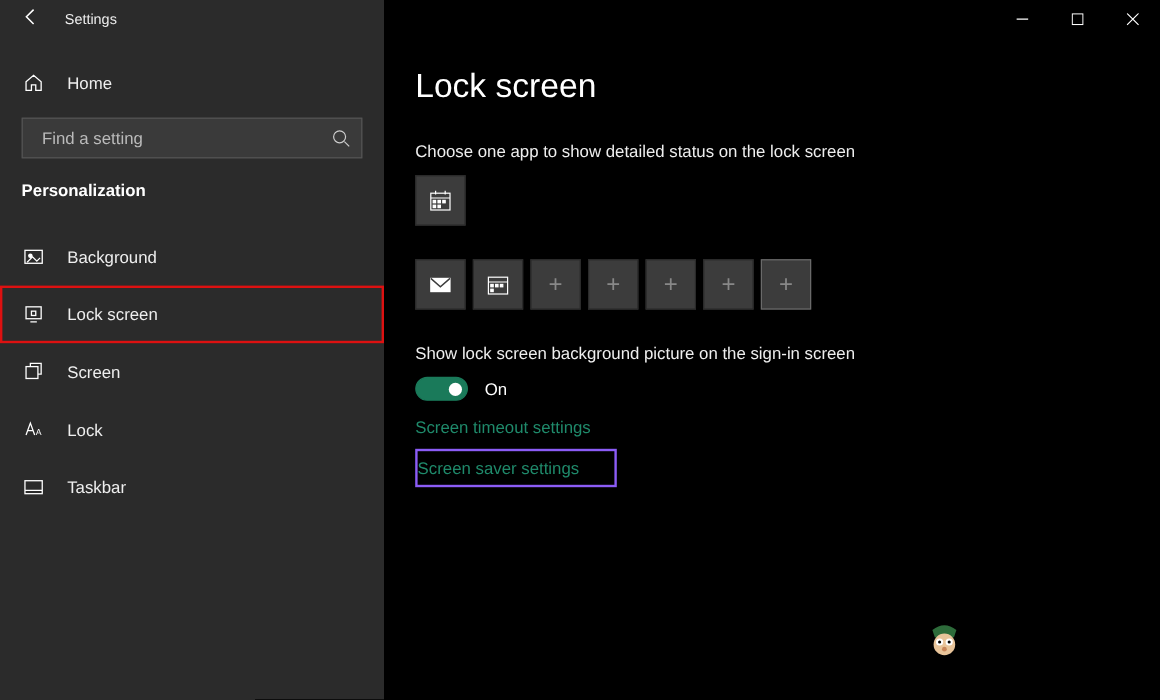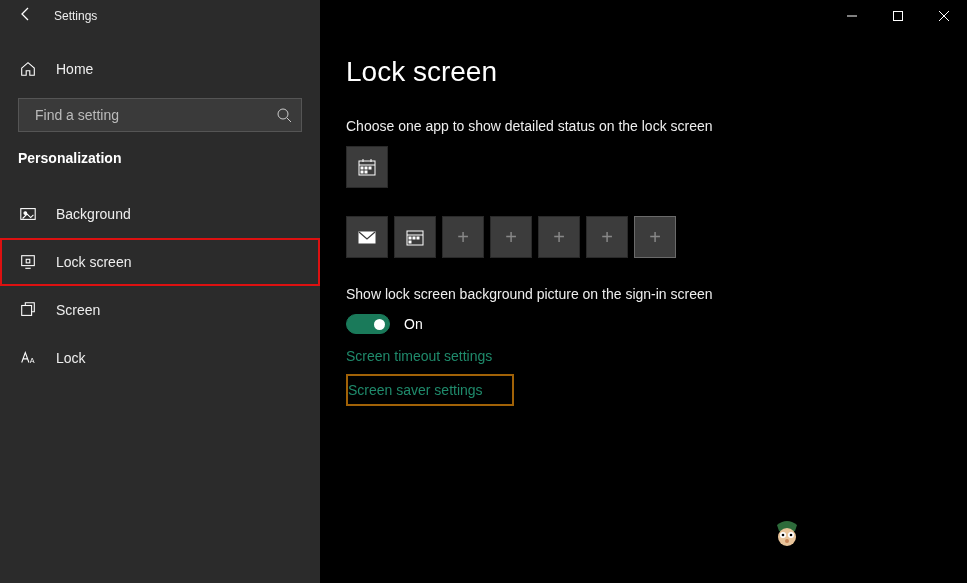--- a/index.html
+++ b/index.html
@@ -36,21 +36,21 @@
   .toggle.off .knob { left: 4px; background: #ccc; }
   .toggle.on { background: #1a7a5a; border-color:#1a7a5a; }
   .toggle.on .knob { right: 4px; background: #fff; }
   .toggle-state { font-size: 14px; }
   .app-tile { width: 42px; height: 42px; background: #3c3c3c; display:flex; align-items:center; justify-content:center; cursor:pointer; border:1px solid #2a2a2a; }
   .app-tile svg { width: 20px; height: 20px; fill:#fff; stroke:#fff; }
   .app-tile.outlined { border: 1px solid #6a6a6a; }
   .tiles-row { display:flex; gap:6px; }
   .plus { font-size: 20px; color: #888; }
   .link { color: #1f8a6b; font-size: 14px; cursor:pointer; display:block; margin-top: 12px; }
-  .link.highlight { border: 2px solid #a16207; padding: 6px 10px 6px 0; display:inline-block; margin-top:10px; width:168px; }
+  .link.highlight { border: 2px solid #8b5cf6; padding: 6px 10px 6px 0; display:inline-block; margin-top:10px; width:168px; }
   .avatar { position:absolute; right:160px; bottom:30px; width:40px; height:40px; }
 </style>
 </head>
 <body>
 
 <div class="titlebar">
   <div class="titlebar-left">
     <span class="back-icon">
       <svg viewBox="0 0 16 16">
           <path d="M10 2 L4 8 L10 14" stroke="#fff" stroke-width="1.3" fill="none"></path>
@@ -129,20 +129,29 @@
         <span>Screen</span>
       </div>
       <div class="nav-row">
         <span class="icon-slot">
             <svg viewBox="0 0 20 20" stroke-width="1.4">
               <path d="M3 15 L7 4 L11 15 M4.5 11 H9.5"></path>
               <text x="12" y="15" font-size="8" fill="#fff" stroke="none">A</text>
             </svg>
           </span>
         <span>Lock</span>
+      </div>
+      <div class="nav-row">
+        <span class="icon-slot">
+            <svg viewBox="0 0 20 20">
+              <rect x="2" y="4" width="16" height="12"></rect>
+              <line x1="2" y1="13" x2="18" y2="13"></line>
+            </svg>
+          </span>
+        <span>Taskbar</span>
       </div>
     </div>
   </div>
 
   <div class="main">
     <div class="page-title">Lock screen</div>
 
 
     <div class="block">
       <div class="setting-label">Choose one app to show detailed status on the lock screen</div>

